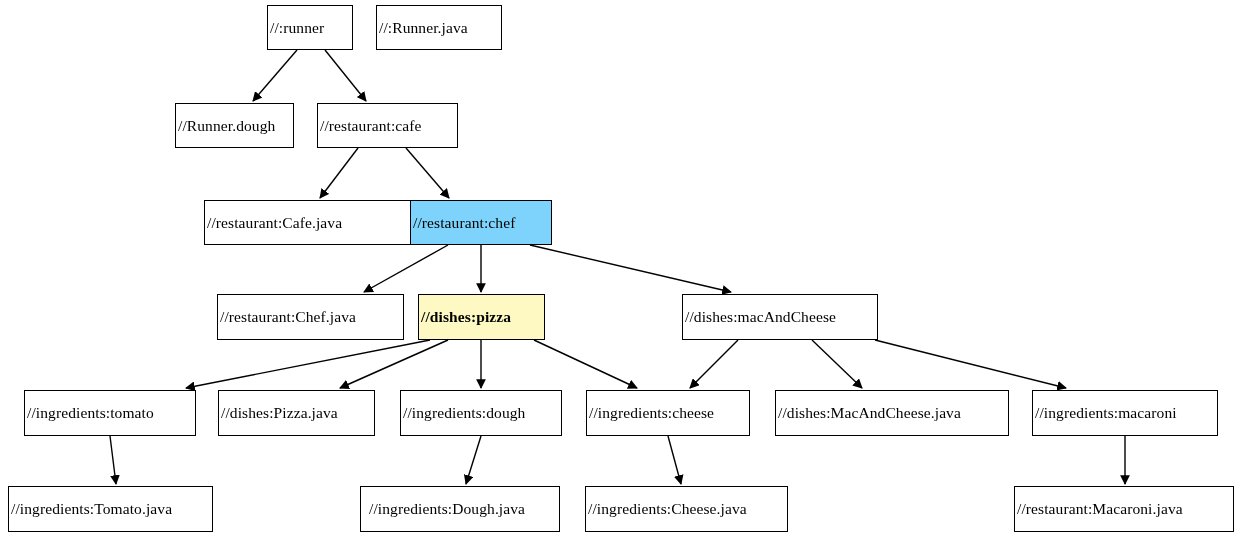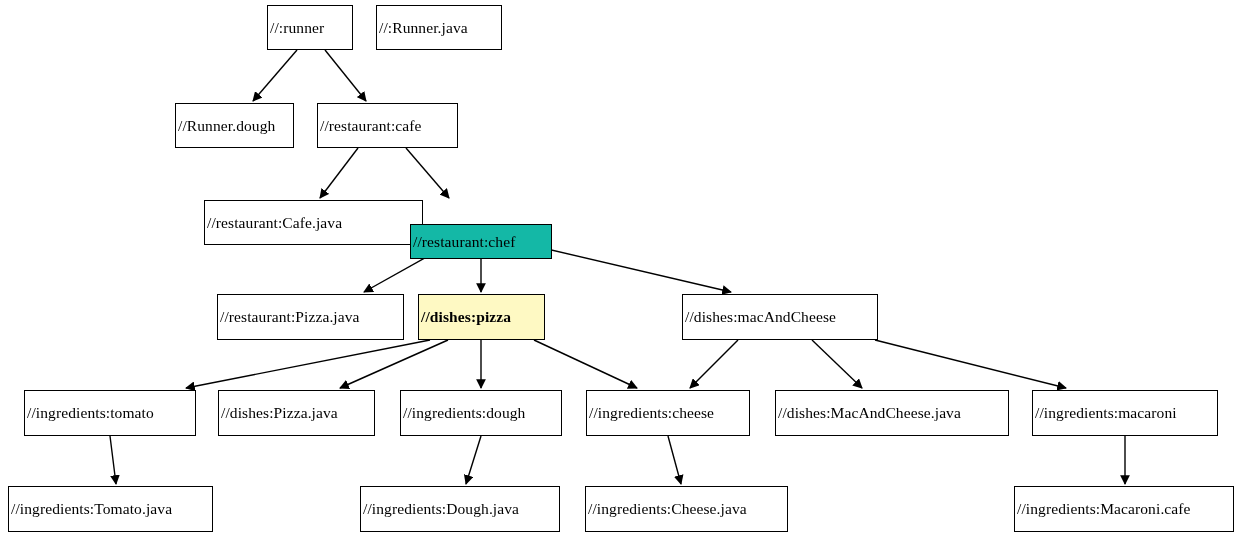--- a/index.html
+++ b/index.html
@@ -82,25 +82,25 @@
       </div>
       <div class="node" style="left: 175px; top: 103px; width: 119px; height: 45px; background: rgb(255, 255, 255); border-color: rgb(0, 0, 0);">
         <span class="node-label">//Runner.dough</span>
       </div>
       <div class="node" style="left: 317px; top: 103px; width: 141px; height: 45px; background: rgb(255, 255, 255); border-color: rgb(0, 0, 0);">
         <span class="node-label">//restaurant:cafe</span>
       </div>
       <div class="node" style="left: 204px; top: 200px; width: 219px; height: 45px; background: rgb(255, 255, 255); border-color: rgb(0, 0, 0);">
         <span class="node-label">//restaurant:Cafe.java</span>
       </div>
-      <div class="node" style="left: 410px; top: 200px; width: 142px; height: 35px; background: #14b8a6; border-color: rgb(0, 0, 0); margin-top: 24px;">
+      <div class="node" style="left: 410px; top: 200px; width: 142px; height: 45px; background: #7dd3fc; border-color: rgb(0, 0, 0);">
         <span class="node-label">//restaurant:chef</span>
       </div>
       <div class="node" style="left: 217px; top: 294px; width: 187px; height: 46px; background: rgb(255, 255, 255); border-color: rgb(0, 0, 0);">
-        <span class="node-label">//restaurant:Pizza.java</span>
+        <span class="node-label">//restaurant:Chef.java</span>
       </div>
       <div class="node" style="left: 418px; top: 294px; width: 127px; height: 46px; background: #fef9c3; border-color: rgb(0, 0, 0); font-weight: bold;">
         <span class="node-label">//dishes:pizza</span>
       </div>
       <div class="node" style="left: 682px; top: 294px; width: 196px; height: 46px; background: rgb(255, 255, 255); border-color: rgb(0, 0, 0);">
         <span class="node-label">//dishes:macAndCheese</span>
       </div>
       <div class="node" style="left: 24px; top: 390px; width: 172px; height: 46px; background: rgb(255, 255, 255); border-color: rgb(0, 0, 0);">
         <span class="node-label">//ingredients:tomato</span>
       </div>
@@ -115,23 +115,23 @@
       </div>
       <div class="node" style="left: 775px; top: 390px; width: 234px; height: 46px; background: rgb(255, 255, 255); border-color: rgb(0, 0, 0);">
         <span class="node-label">//dishes:MacAndCheese.java</span>
       </div>
       <div class="node" style="left: 1032px; top: 390px; width: 186px; height: 46px; background: rgb(255, 255, 255); border-color: rgb(0, 0, 0);">
         <span class="node-label">//ingredients:macaroni</span>
       </div>
       <div class="node" style="left: 8px; top: 486px; width: 205px; height: 46px; background: rgb(255, 255, 255); border-color: rgb(0, 0, 0);">
         <span class="node-label">//ingredients:Tomato.java</span>
       </div>
-      <div class="node" style="left: 360px; top: 486px; width: 200px; height: 46px; background: rgb(255, 255, 255); border-color: rgb(0, 0, 0);">
+      <div class="node" style="left: 360px; top: 486px; width: 200px; height: 46px; background: rgb(255, 255, 255); border-color: rgb(0, 0, 0); padding-left: 6px;">
         <span class="node-label">//ingredients:Dough.java</span>
       </div>
       <div class="node" style="left: 585px; top: 486px; width: 203px; height: 46px; background: rgb(255, 255, 255); border-color: rgb(0, 0, 0);">
         <span class="node-label">//ingredients:Cheese.java</span>
       </div>
       <div class="node" style="left: 1014px; top: 486px; width: 220px; height: 46px; background: rgb(255, 255, 255); border-color: rgb(0, 0, 0);">
-        <span class="node-label">//ingredients:Macaroni.cafe</span>
+        <span class="node-label">//restaurant:Macaroni.java</span>
       </div>
     </div>
 </div>
 
 </body></html>

